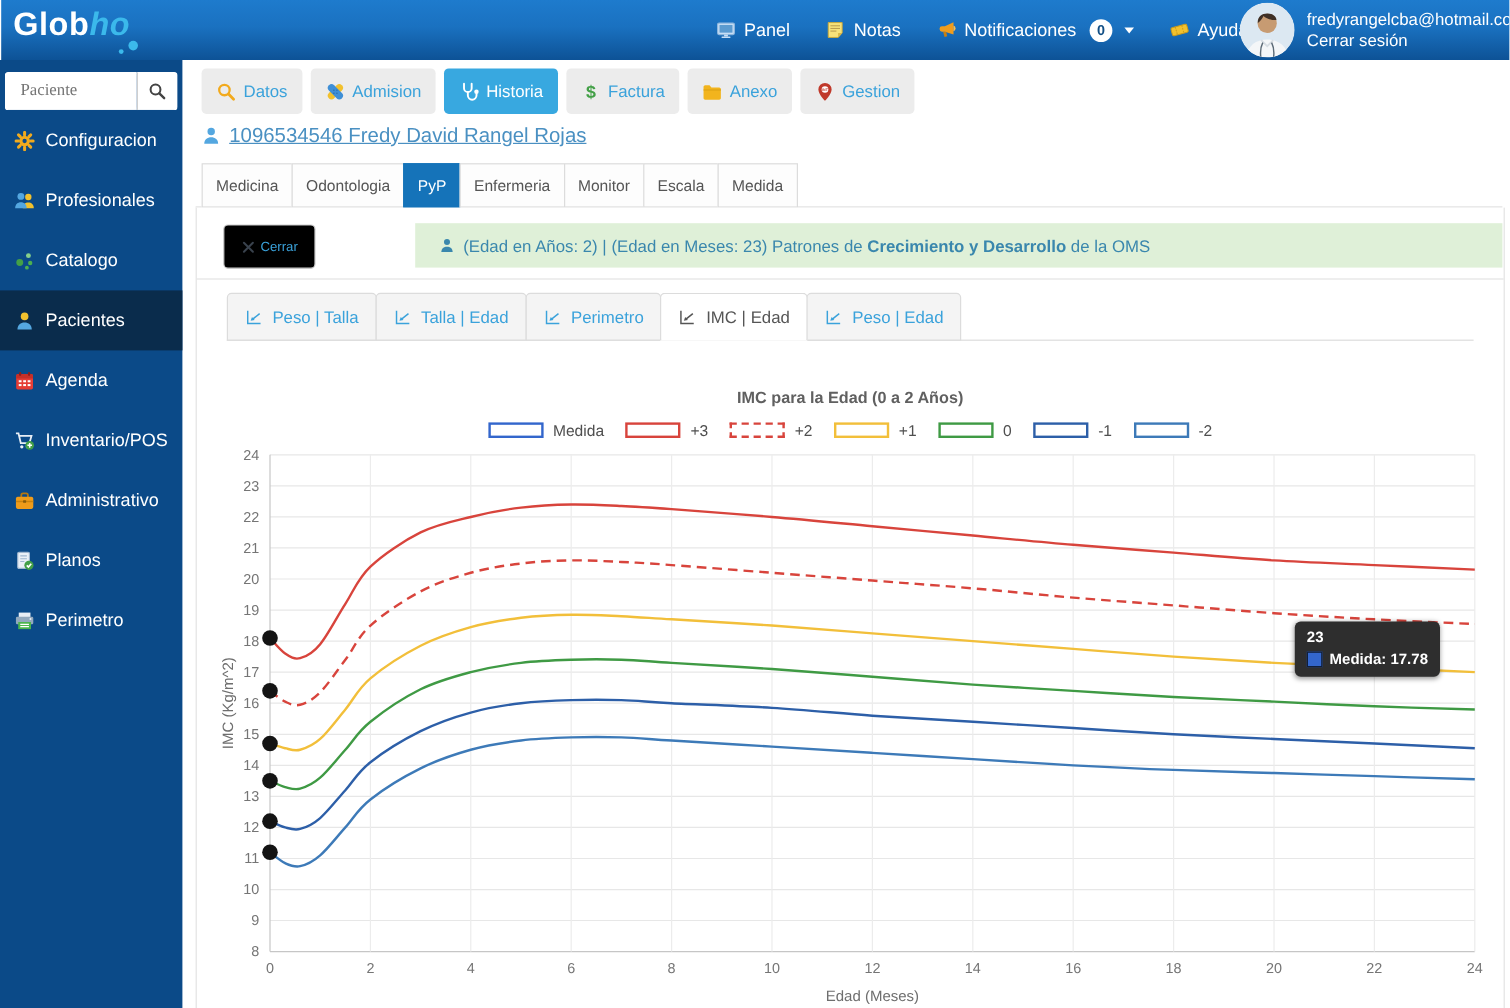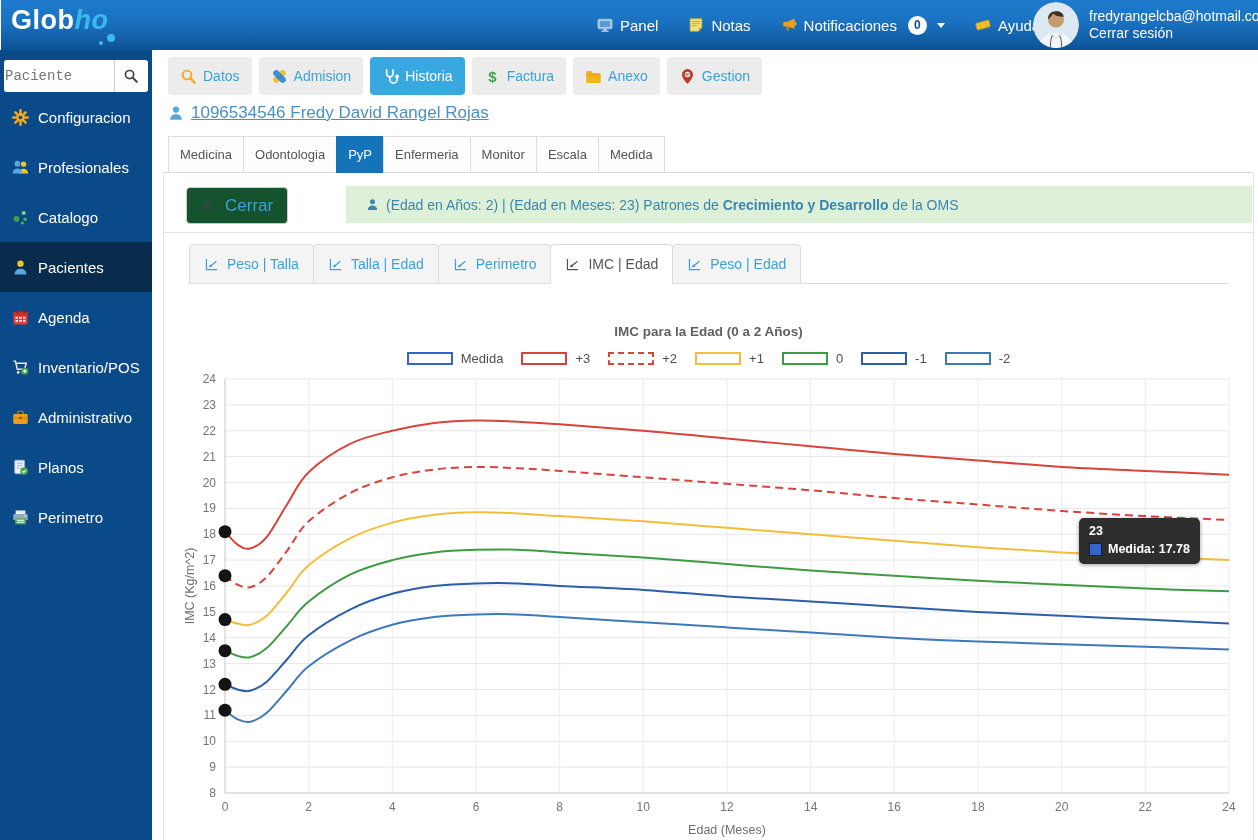--- a/index.html
+++ b/index.html
@@ -23,21 +23,21 @@
     border-top:5px solid #fff;margin-left:3px;}
   .avatar{position:absolute;left:1032px;top:2px;width:46px;height:46px;border-radius:50%;overflow:hidden;cursor:pointer;}
   .user-block{position:absolute;left:1088px;top:8px;width:176px;color:#fff;font-size:14px;line-height:17px;
     white-space:nowrap;overflow:hidden;}
   .user-block .logout{cursor:pointer;}
 
   
   .sidebar{position:absolute;left:0;top:50px;width:152px;height:790px;background:#0b4a88;}
   .search{position:absolute;left:4px;top:10px;width:144px;height:32px;display:flex;}
   .search input{flex:1;min-width:0;border:1px solid #fff;border-right:none;border-radius:3px 0 0 3px;
-    padding:0 0;font-size:14px;color:#333;outline:none;font-family:Liberation Mono, monospace;}
+    padding:0 12px;font-size:14px;color:#333;outline:none;font-family:Liberation Serif, serif;}
   .search button{width:34px;background:#fff;border:1px solid #fff;border-left:1px solid #cfcfcf;
     border-radius:0 3px 3px 0;display:flex;align-items:center;justify-content:center;cursor:pointer;}
   .side-items{position:absolute;left:0;top:42px;width:152px;}
   .side-item{height:50px;display:flex;align-items:center;gap:9px;padding-left:12px;color:#fff;
     font-size:15px;cursor:pointer;}
   .side-item .ic{width:17px;height:17px;}
   .side-item.active{background:#0a2c4c;}
 
   
   .main-tabs{position:absolute;left:168px;top:57px;display:flex;gap:7px;}
@@ -54,21 +54,21 @@
   .section-underline{position:absolute;left:163px;top:136px;width:1089px;height:36px;border-bottom:1px solid #dcdcdc;}
   .section-tabs{position:absolute;left:168px;top:136px;display:flex;}
   .stab{padding:10px 11px 9px;font-size:13px;color:#555;background:#fdfdfd;border:1px solid #dcdcdc;
     margin-right:-1px;cursor:pointer;height:37px;box-sizing:border-box;}
   .stab.active{background:#1573b9;color:#fff;border-color:#1573b9;}
 
   
   .panel{position:absolute;left:163px;top:173px;width:1089px;height:700px;background:#fff;
     border-left:1px solid #e3e3e3;border-right:1px solid #e3e3e3;}
   .close-btn{position:absolute;left:22px;top:14px;height:37px;padding:0 14px;display:flex;align-items:center;
-    gap:12px;background:#14532d;border:1px solid #ccc;border-radius:4px;font-size:17px;color:#3aa2db;
+    gap:4px;background:#000000;border:1px solid #ccc;border-radius:4px;font-size:11px;color:#3aa2db;
     cursor:pointer;font-family:inherit;}
   .close-btn .ic{width:12px;height:12px;}
   .info-bar{position:absolute;left:182px;top:13px;width:906px;height:37px;background:#dff0d8;color:#3a87ad;
     font-size:14px;display:flex;align-items:center;gap:7px;padding-left:20px;box-sizing:border-box;white-space:pre;}
   .info-bar b{font-weight:bold;}
   .info-bar .ic{width:13px;height:13px;color:#3a87ad;}
   .divider{position:absolute;left:0;top:59px;width:100%;border-top:1px solid #e3e3e3;}
 
   .chart-tabs{position:absolute;left:25px;top:71px;width:1039px;display:flex;border-bottom:1px solid #dcdcdc;}
   .ctab{display:flex;align-items:center;gap:8px;padding:11px 14px;font-size:14px;color:#3aa2db;

